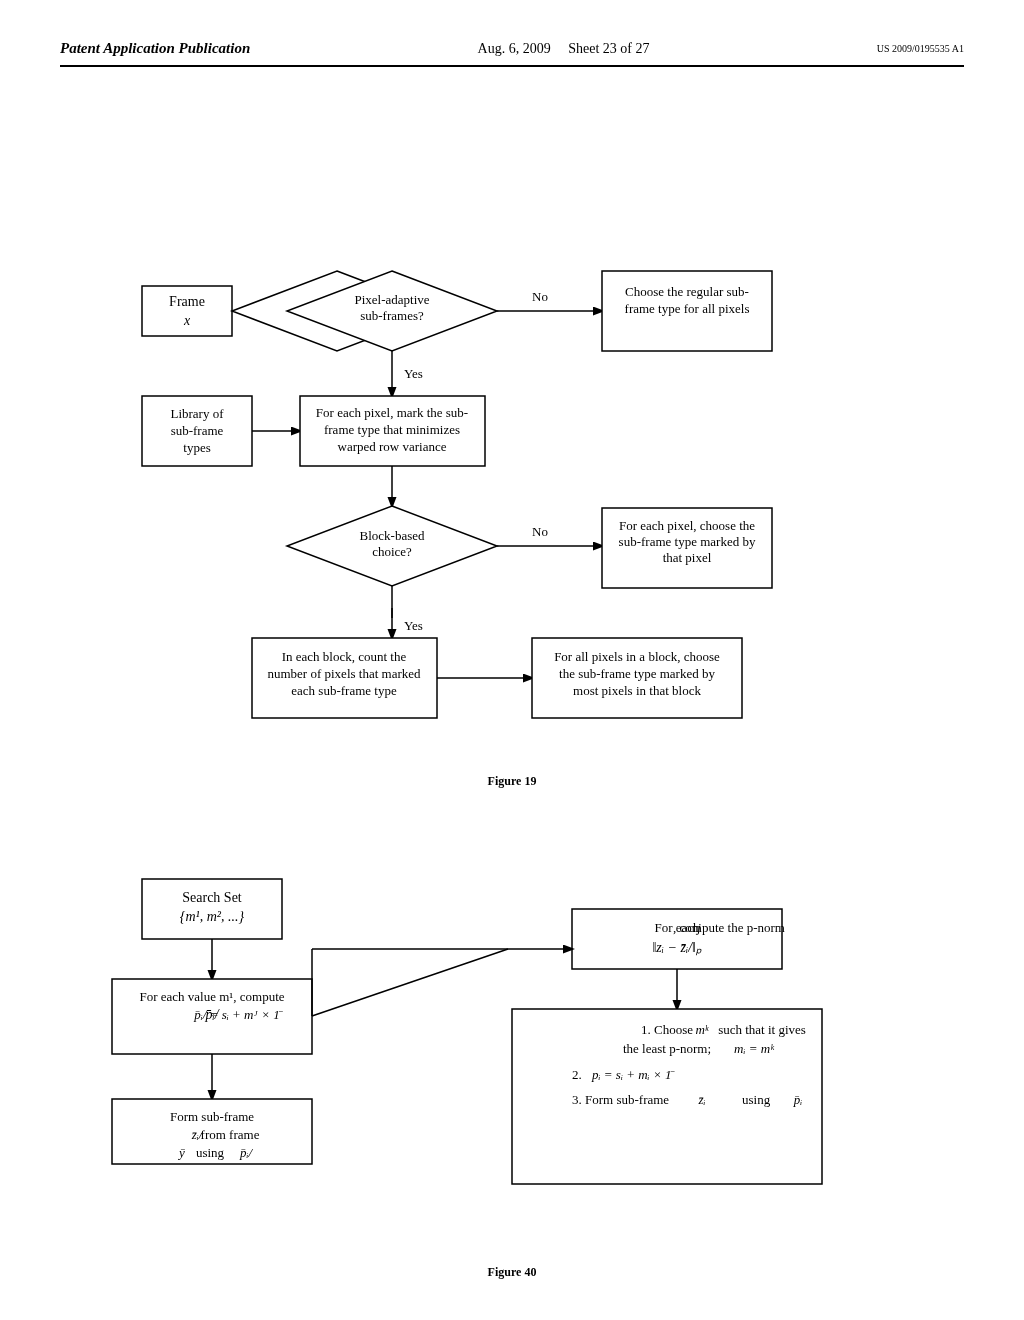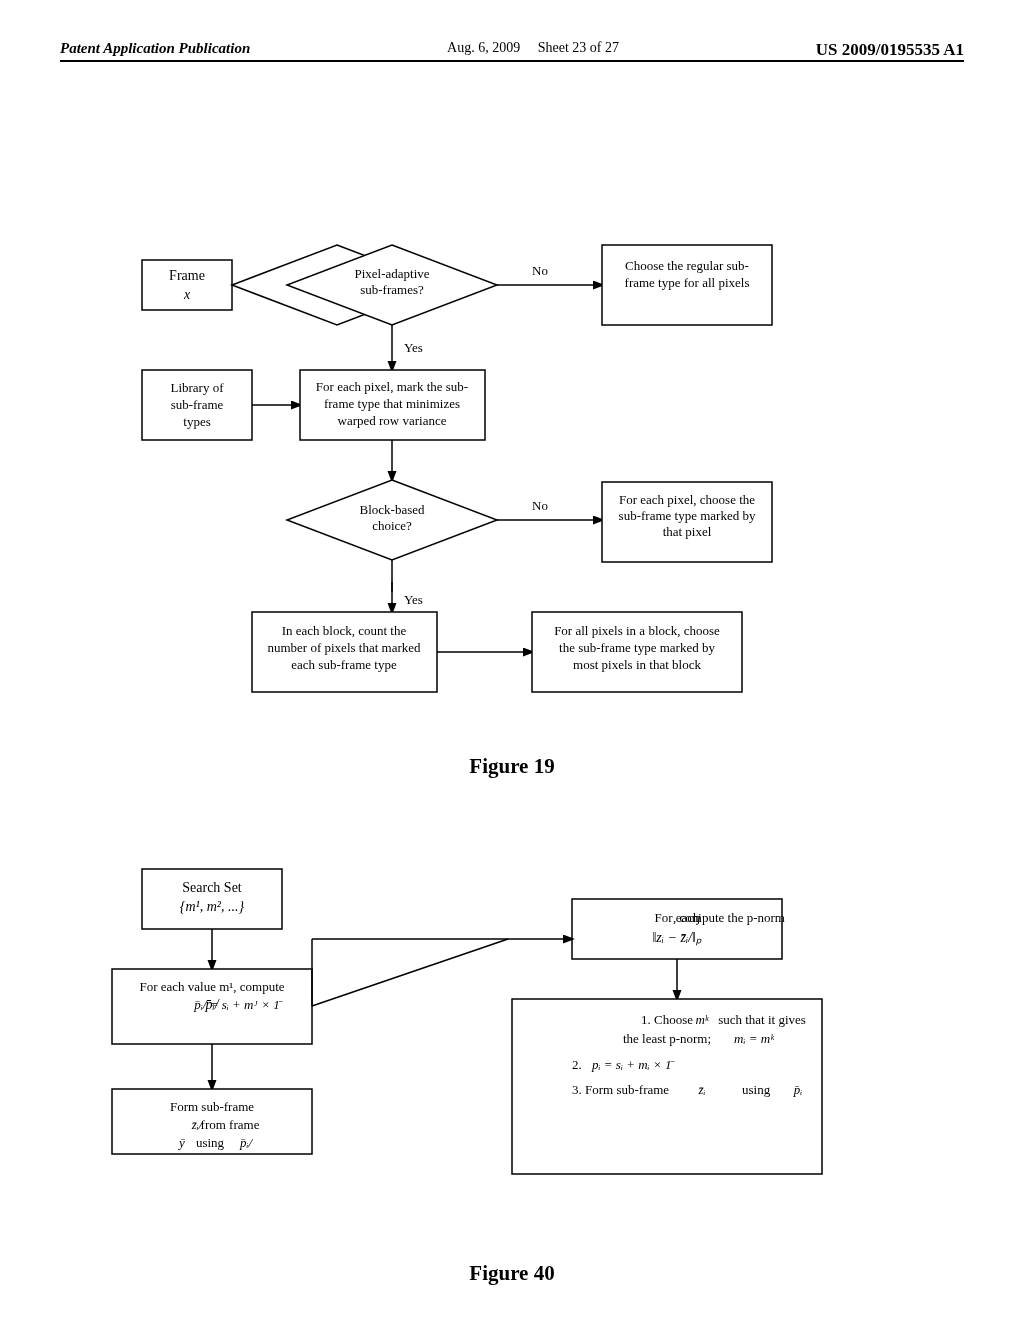--- a/index.html
+++ b/index.html
@@ -12,49 +12,50 @@
     }
     .page {
       width: 1024px;
       min-height: 1320px;
       padding: 40px 60px 60px 60px;
       position: relative;
     }
     .header {
       display: flex;
       justify-content: space-between;
-      align-items: flex-start;
+      align-items: center;
       border-bottom: 2px solid #000;
-      margin-bottom: 40px;
+      padding-bottom: 8px;
+      margin-bottom: 61px;
     }
     .header-left {
       font-size: 15px;
       font-weight: bold;
       font-style: italic;
     }
     .header-center {
       font-size: 14px;
       text-align: center;
     }
     .header-right {
-      font-size: 17px;
-      font-weight: bold;
+      font-size: 10px;
+      font-weight: normal;
     }
 
     
     .figure-container {
       display: flex;
       flex-direction: column;
       align-items: center;
       margin-bottom: 30px;
     }
     .figure-label {
-      font-size: 21px;
+      font-size: 12px;
       font-weight: bold;
-      margin-top: 22px;
+      margin-top: 16px;
       margin-bottom: 30px;
     }
 
     
     svg text {
       font-family: 'Times New Roman', Times, serif;
     }
   </style>
 </head>
 <body>

